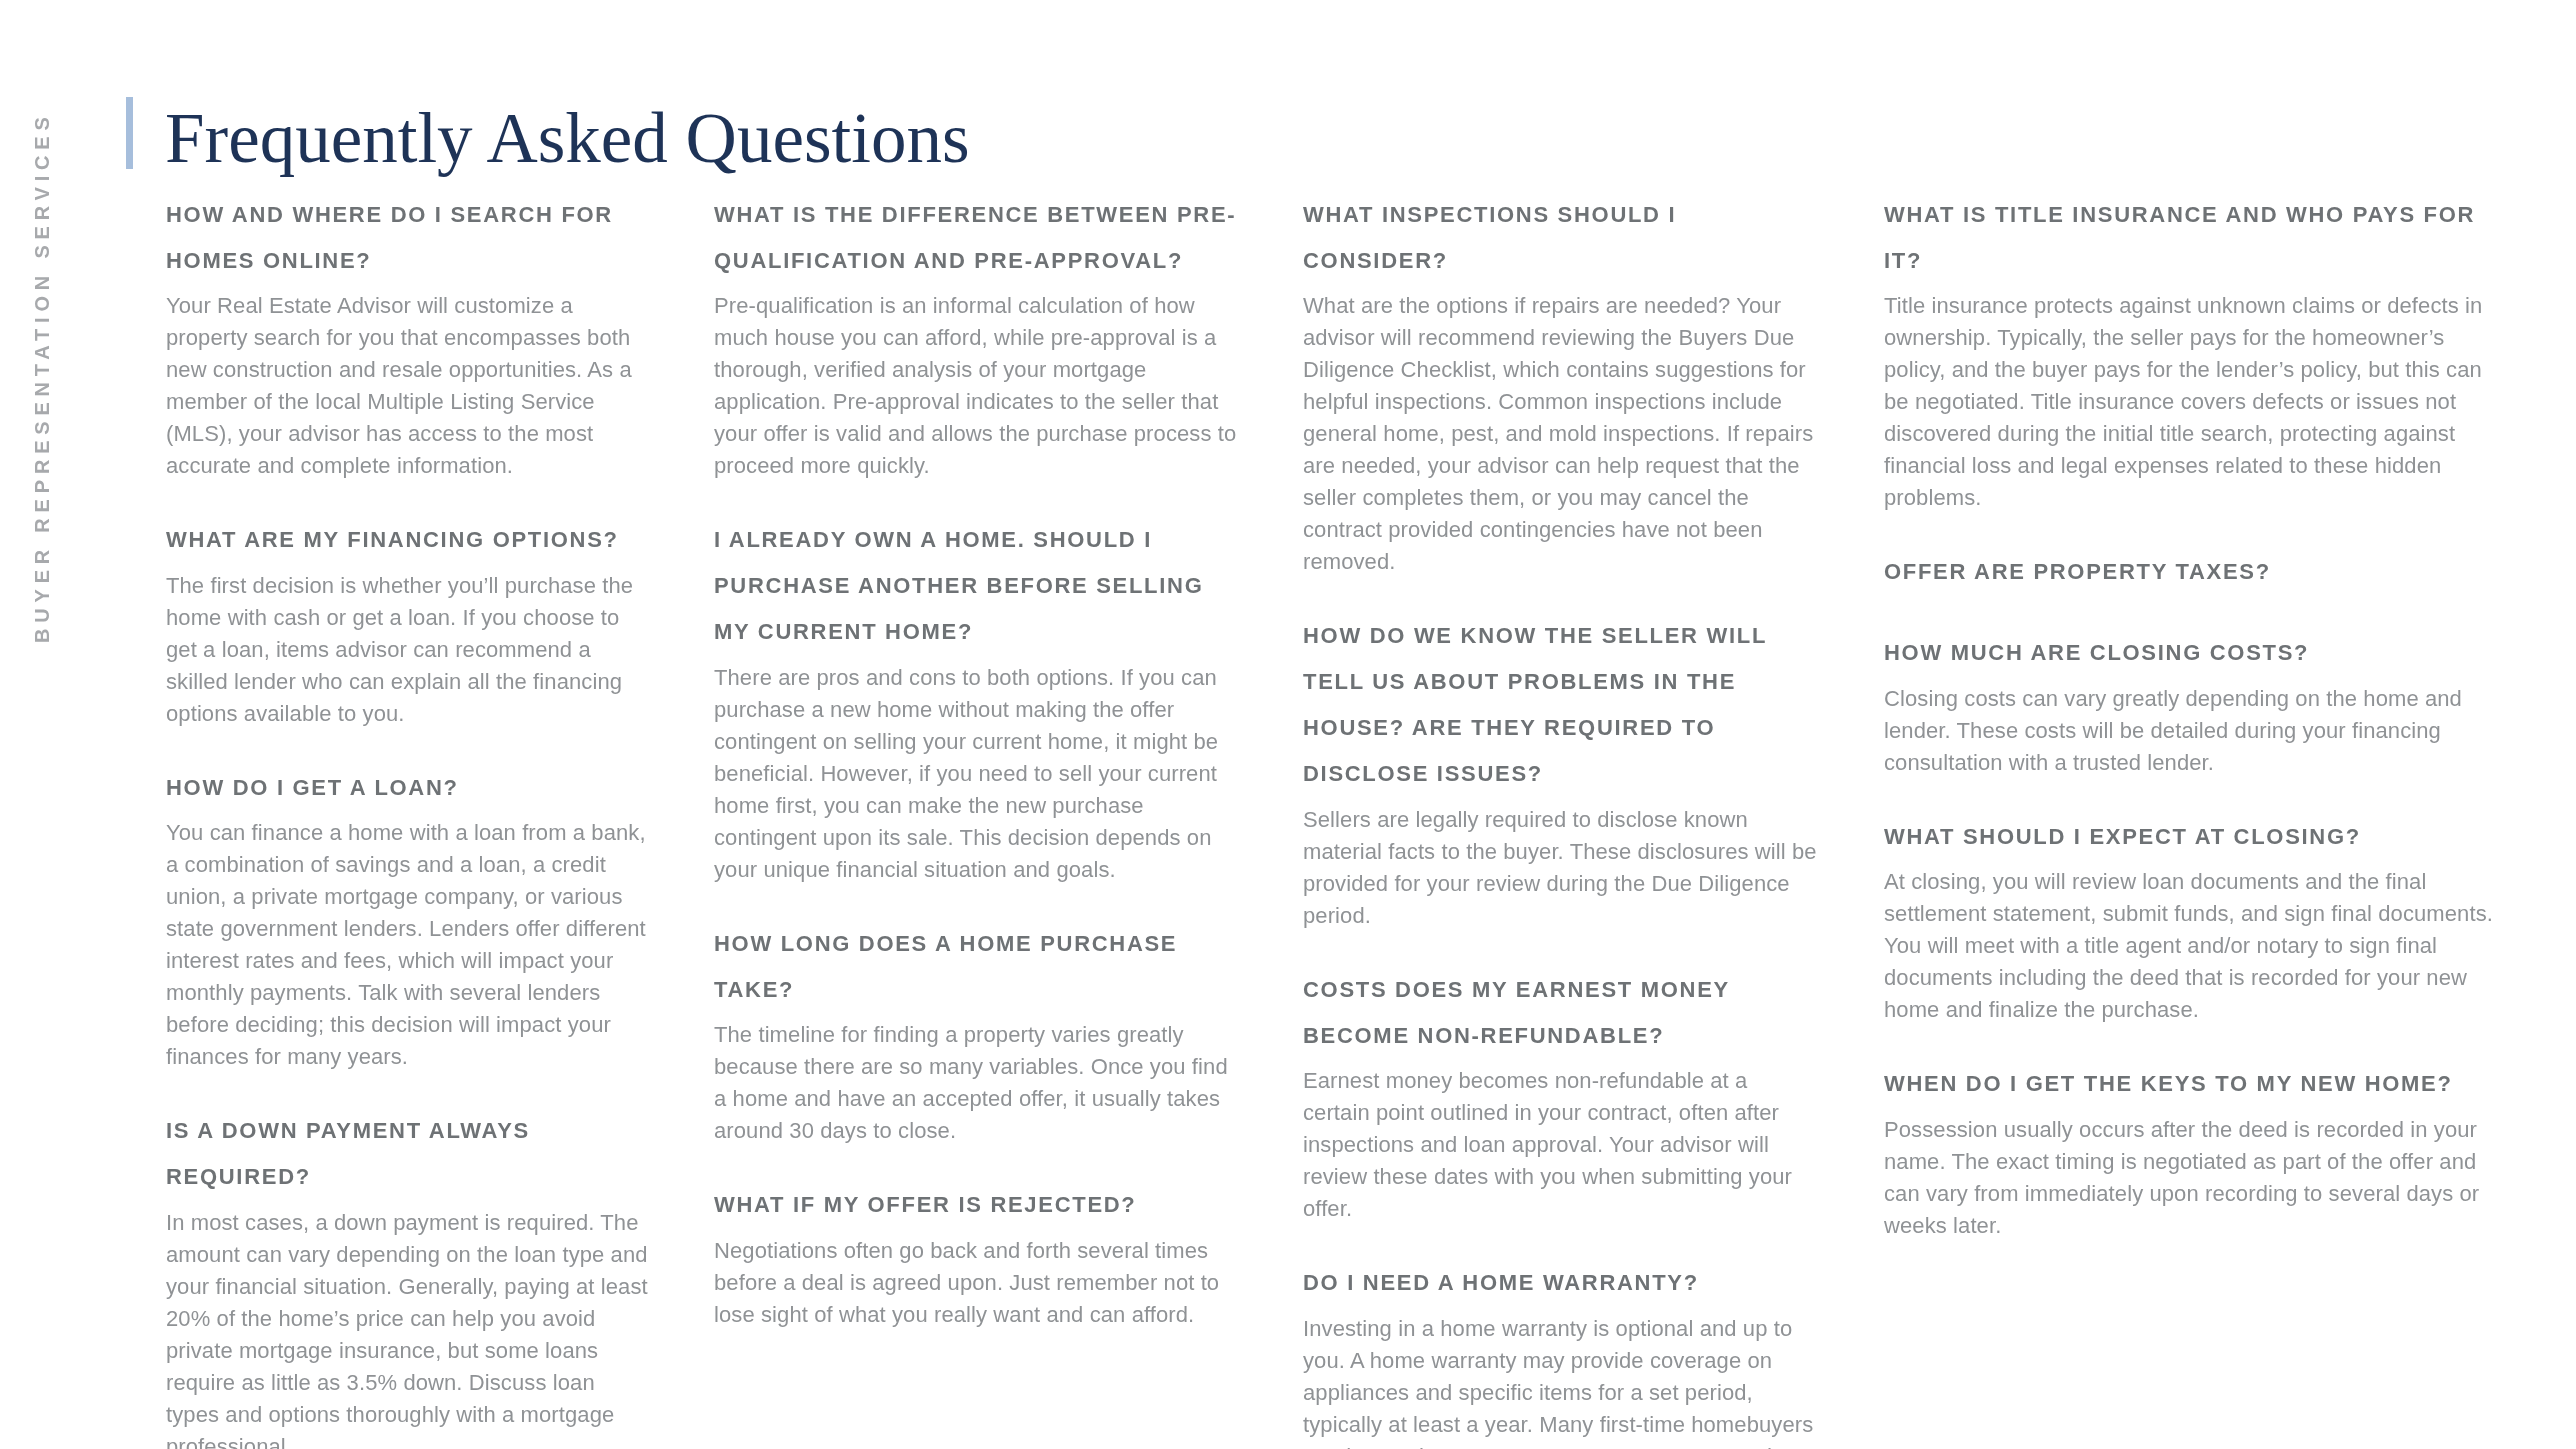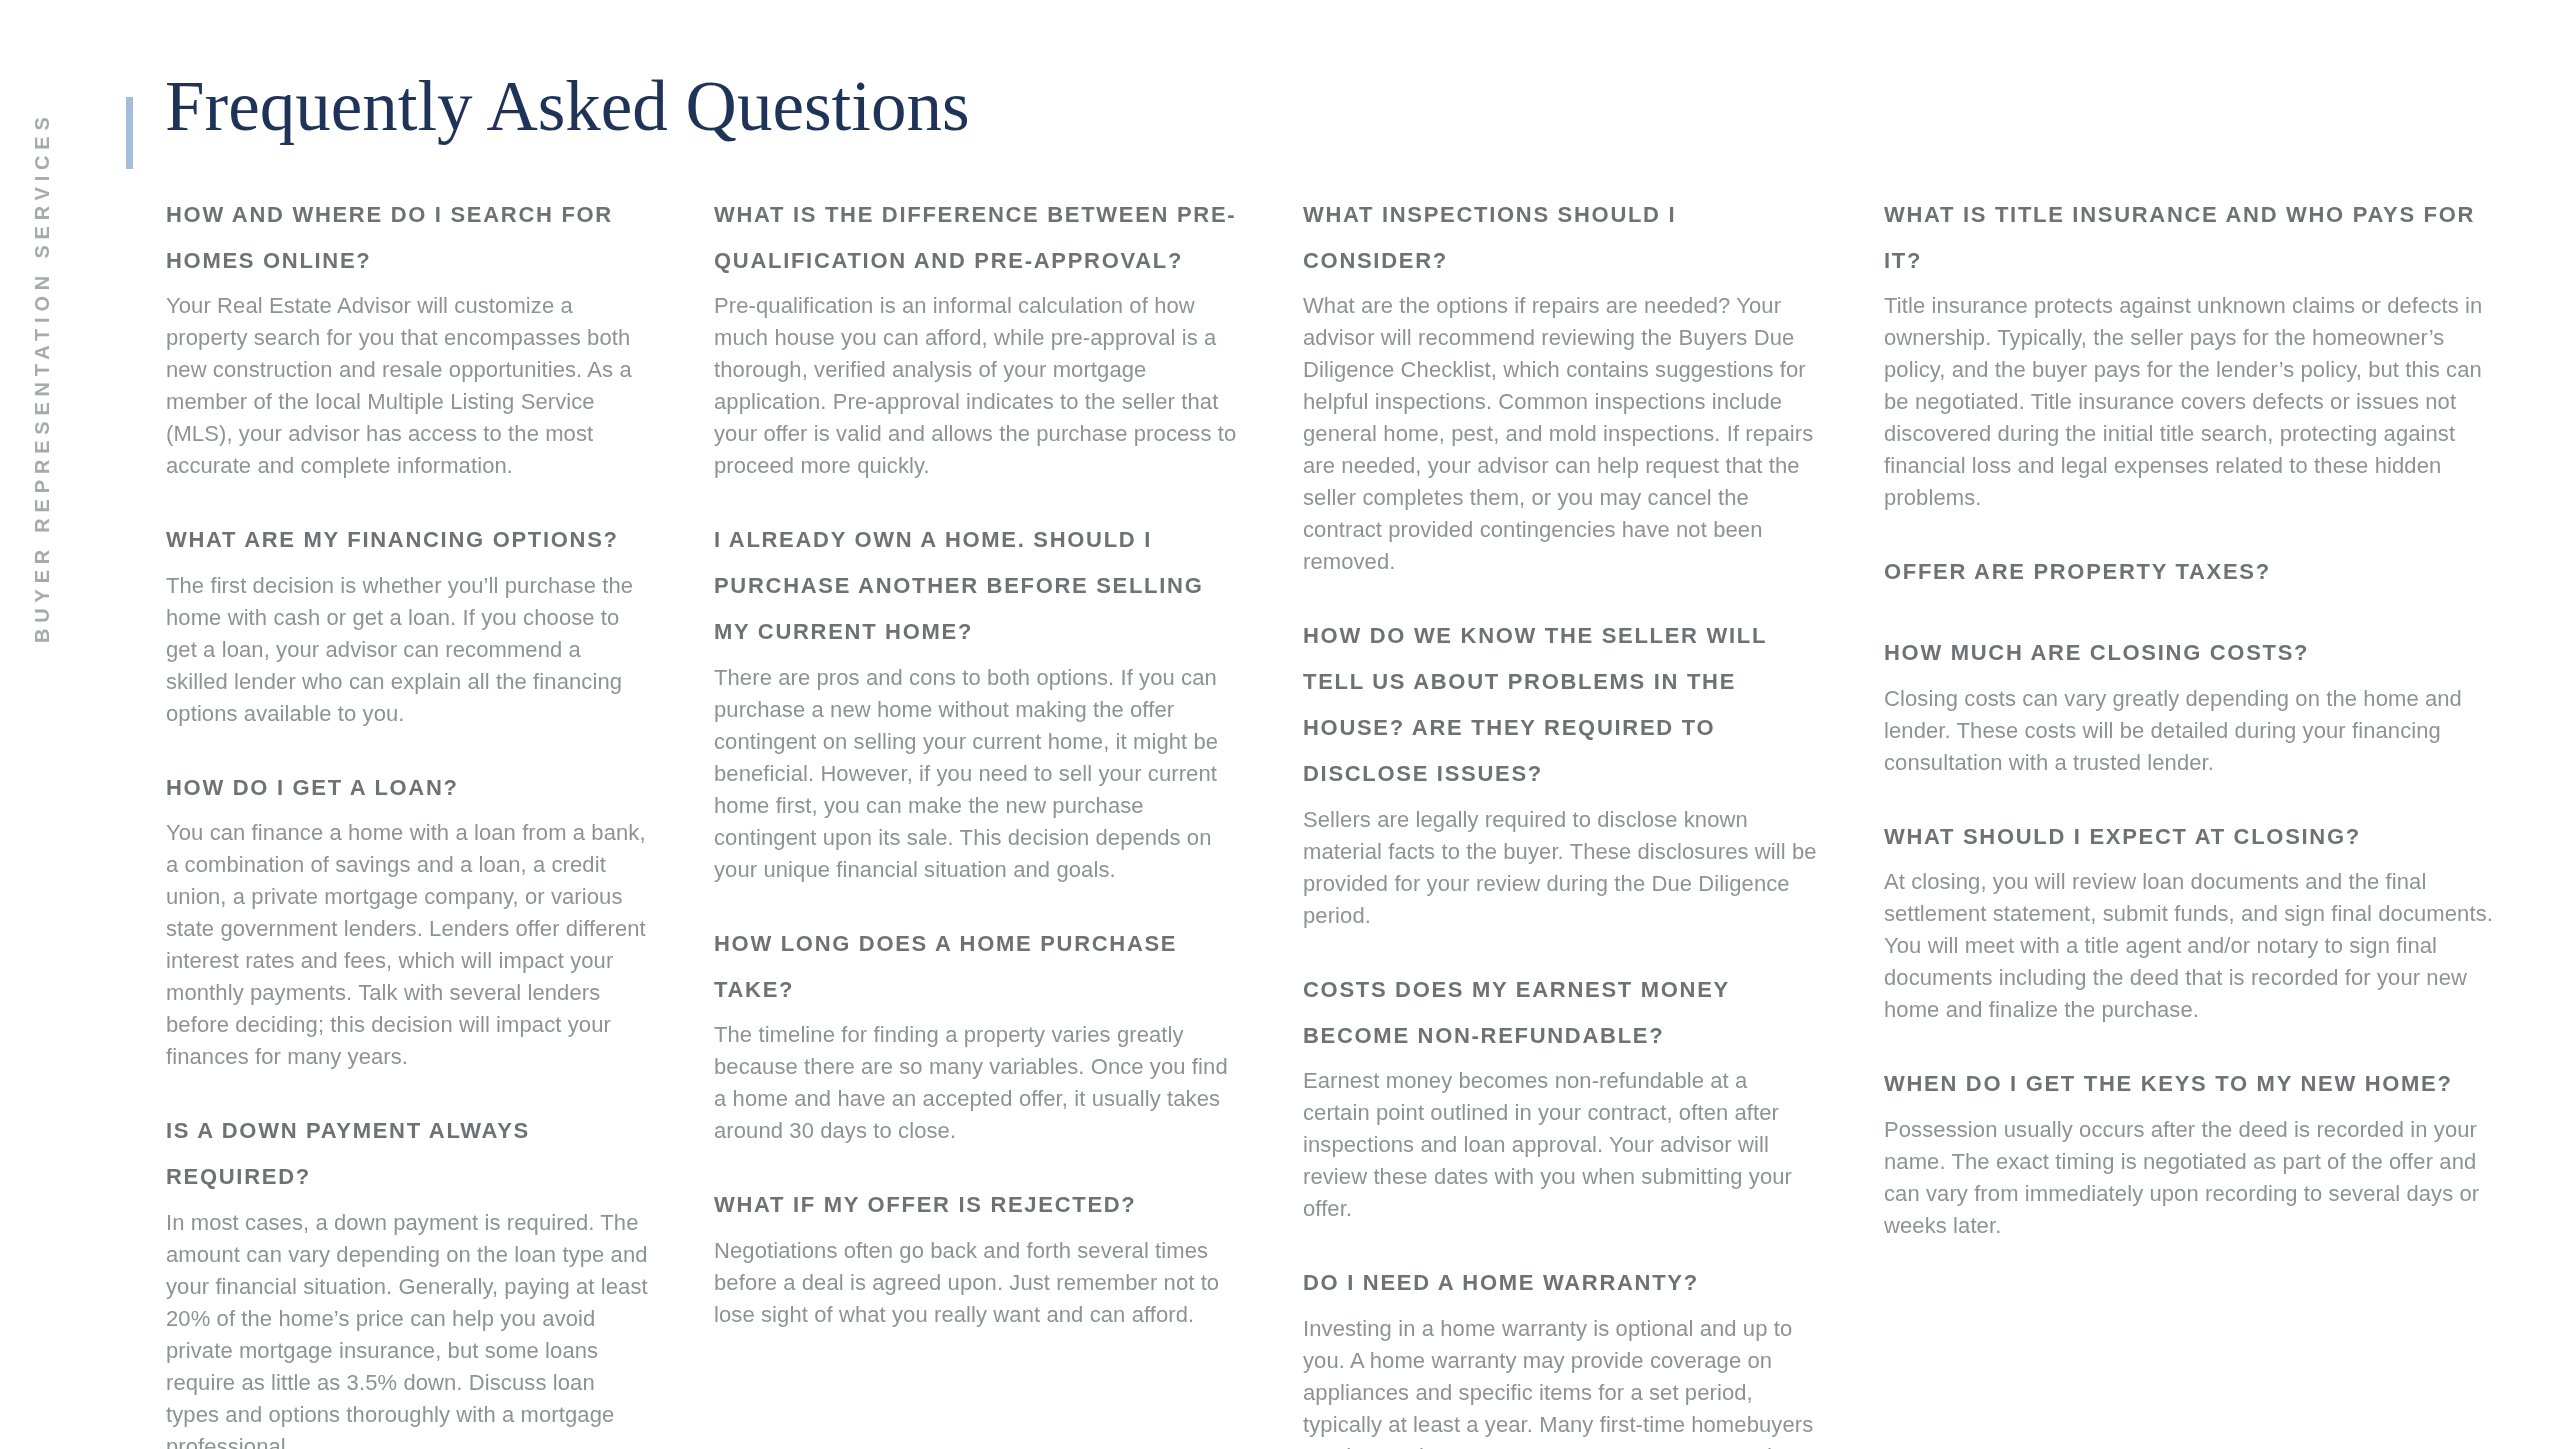--- a/index.html
+++ b/index.html
@@ -29,21 +29,21 @@
     position: absolute;
     left: 126px;
     top: 97px;
     width: 7px;
     height: 72px;
     background: #a6bedc;
   }
   .page-title {
     position: absolute;
     left: 165px;
-    top: 60px;
+    top: 92px;
     font-family: "Liberation Serif", serif;
     font-weight: 400;
     font-size: 71px;
     line-height: 1.3;
     color: #1e3357;
     white-space: nowrap;
   }
   .columns {
     position: absolute;
     left: 166px;
@@ -86,21 +86,21 @@
 
   <div class="columns">
 
     <div class="col col-1">
       <section class="qa">
         <h2 class="q">HOW AND WHERE DO I SEARCH FOR HOMES ONLINE?</h2>
         <p class="a">Your Real Estate Advisor will customize a property search for you that encompasses both new construction and resale opportunities. As a member of the local Multiple Listing Service (MLS), your advisor has access to the most accurate and complete information.</p>
       </section>
       <section class="qa">
         <h2 class="q">WHAT ARE MY FINANCING OPTIONS?</h2>
-        <p class="a">The first decision is whether you’ll purchase the home with cash or get a loan. If you choose to get a loan, your advisor can recommend a skilled lender who can explain all the financing options available to you.</p>
+        <p class="a">The first decision is whether you’ll purchase the home with cash or get a loan. If you choose to get a loan, items advisor can recommend a skilled lender who can explain all the financing options available to you.</p>
       </section>
       <section class="qa">
         <h2 class="q">HOW DO I GET A LOAN?</h2>
         <p class="a">You can finance a home with a loan from a bank, a combination of savings and a loan, a credit union, a private mortgage company, or various state government lenders. Lenders offer different interest rates and fees, which will impact your monthly payments. Talk with several lenders before deciding; this decision will impact your finances for many years.</p>
       </section>
       <section class="qa">
         <h2 class="q">IS A DOWN PAYMENT ALWAYS REQUIRED?</h2>
         <p class="a">In most cases, a down payment is required. The amount can vary depending on the loan type and your financial situation. Generally, paying at least 20% of the home’s price can help you avoid private mortgage insurance, but some loans require as little as 3.5% down. Discuss loan types and options thoroughly with a mortgage professional.</p>
       </section>
     </div>

